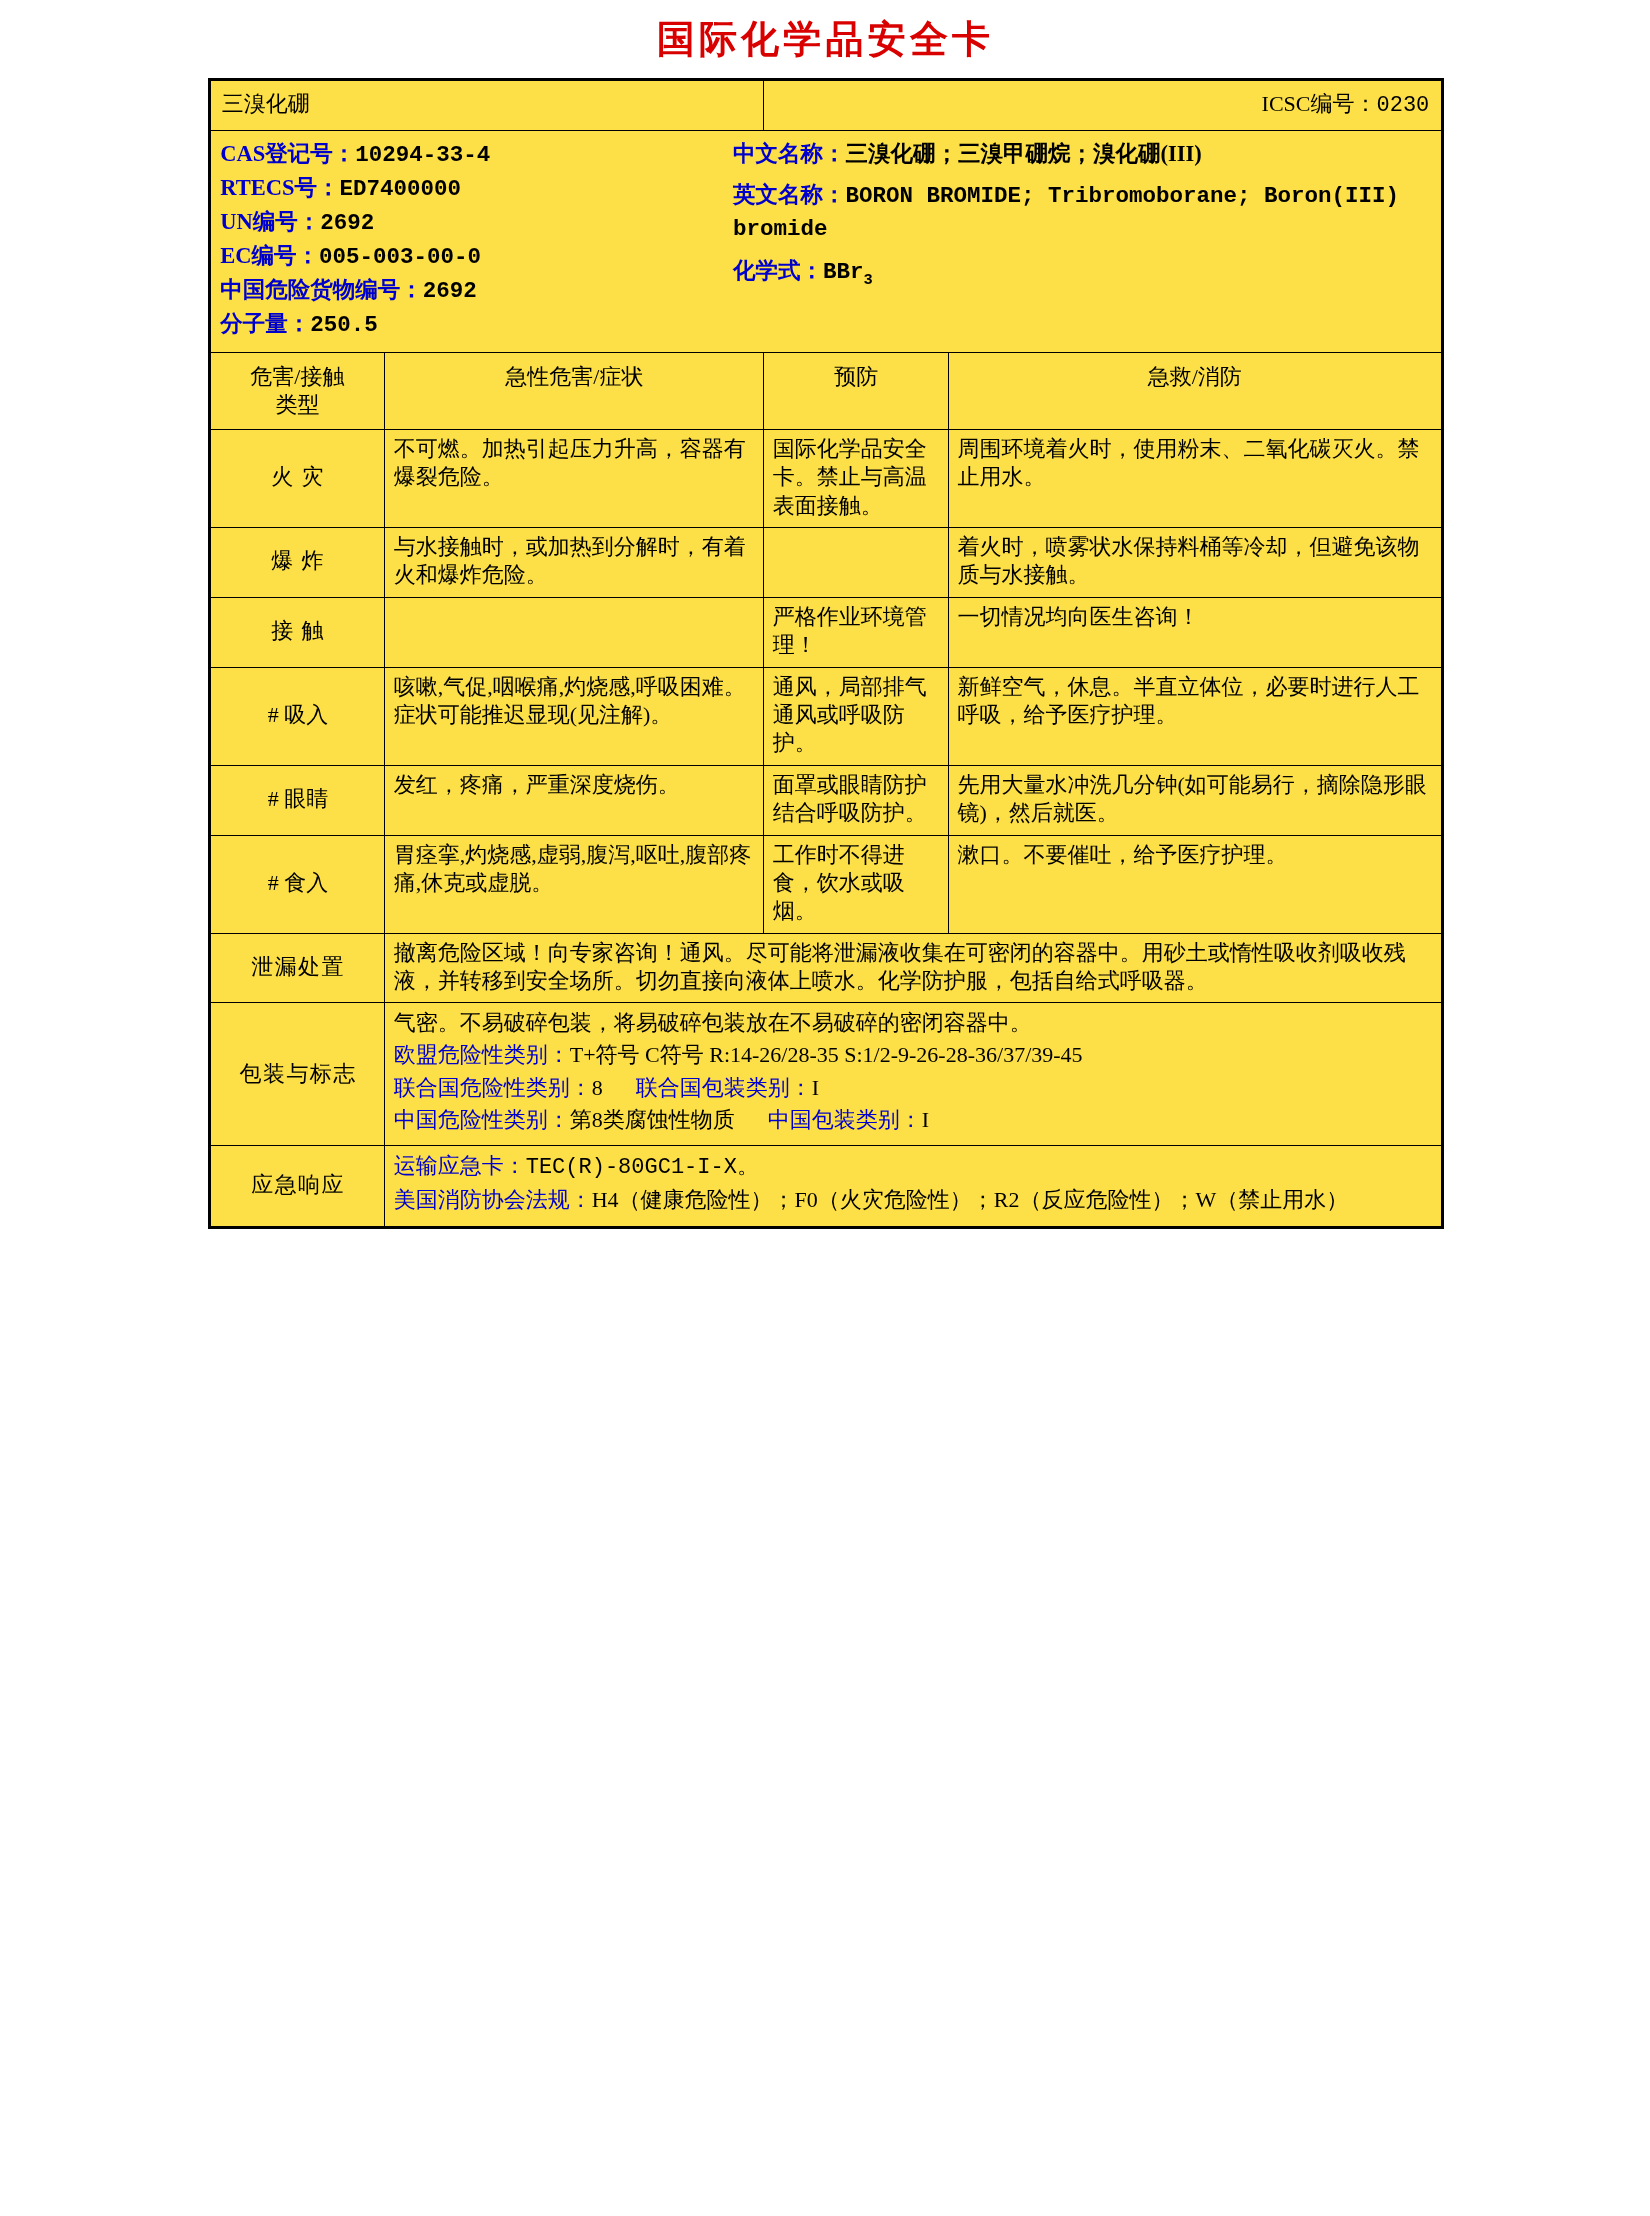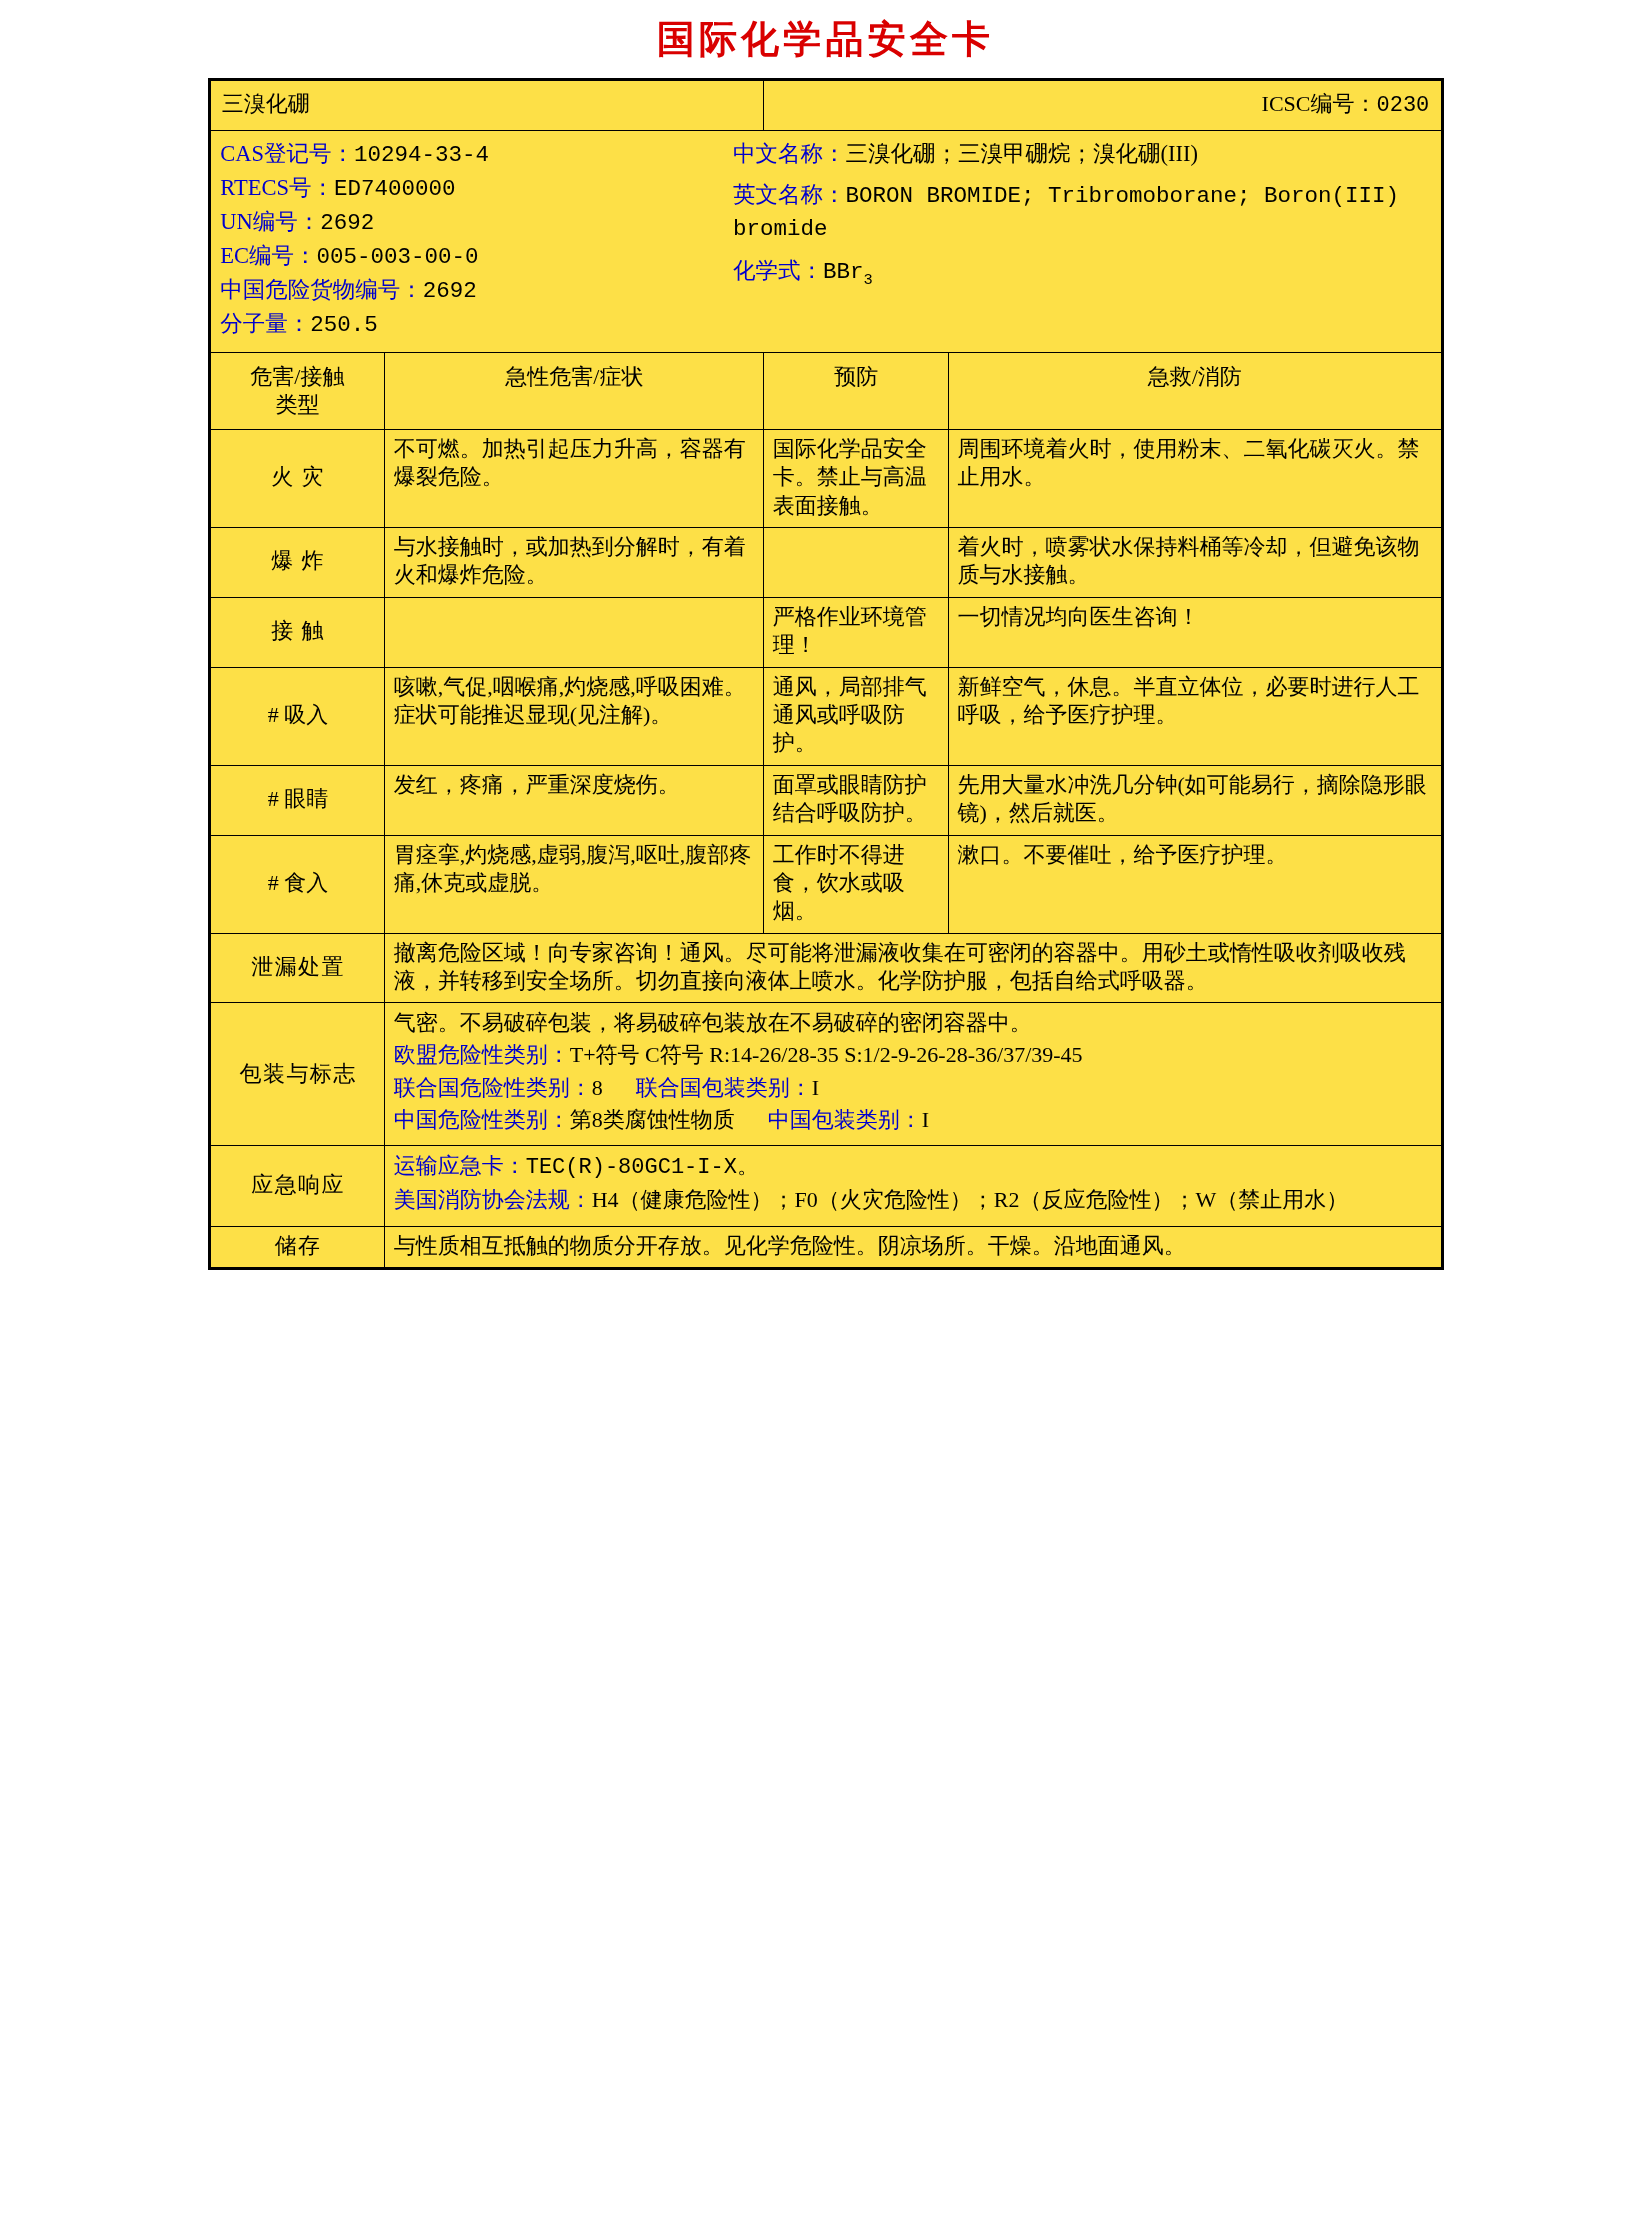--- a/index.html
+++ b/index.html
@@ -56,20 +56,21 @@
     padding: 9.8px 11.2px !important;
   }
   .icsc-cell {
     text-align: right;
     font-size: 23px;
     padding: 9.8px 11.2px !important;
     font-family: "Liberation Mono", "DejaVu Sans Mono", monospace;
   }
   .idbox {
     padding: 0 !important;
+    font-weight: bold;
   }
   .idgrid {
     display: flex;
     width: 100%;
   }
   .idleft {
     width: 42%;
     padding: 7px 0 9.8px 9.8px;
     box-sizing: border-box;
   }
@@ -275,22 +276,18 @@
         <td class="wide pkg" colspan="5">
           <p>
             <span class="lbl">运输应急卡：</span><span class="mono">TEC(R)-80GC1-I-X。</span>
           </p>
           <p>
             <span class="lbl">美国消防协会法规：</span><span>H4（健康危险性）；F0（火灾危险性）；R2（反应危险性）；W（禁止用水）</span>
           </p>
         </td>
       </tr>
 
-      <tr>
-        <td class="rowlabel" colspan="2">储存</td>
-        <td class="wide" colspan="5">与性质相互抵触的物质分开存放。见化学危险性。阴凉场所。干燥。沿地面通风。</td>
-      </tr>
 
     </tbody>
       </table>
   </div>
 </div>
 
 
 </body></html>

